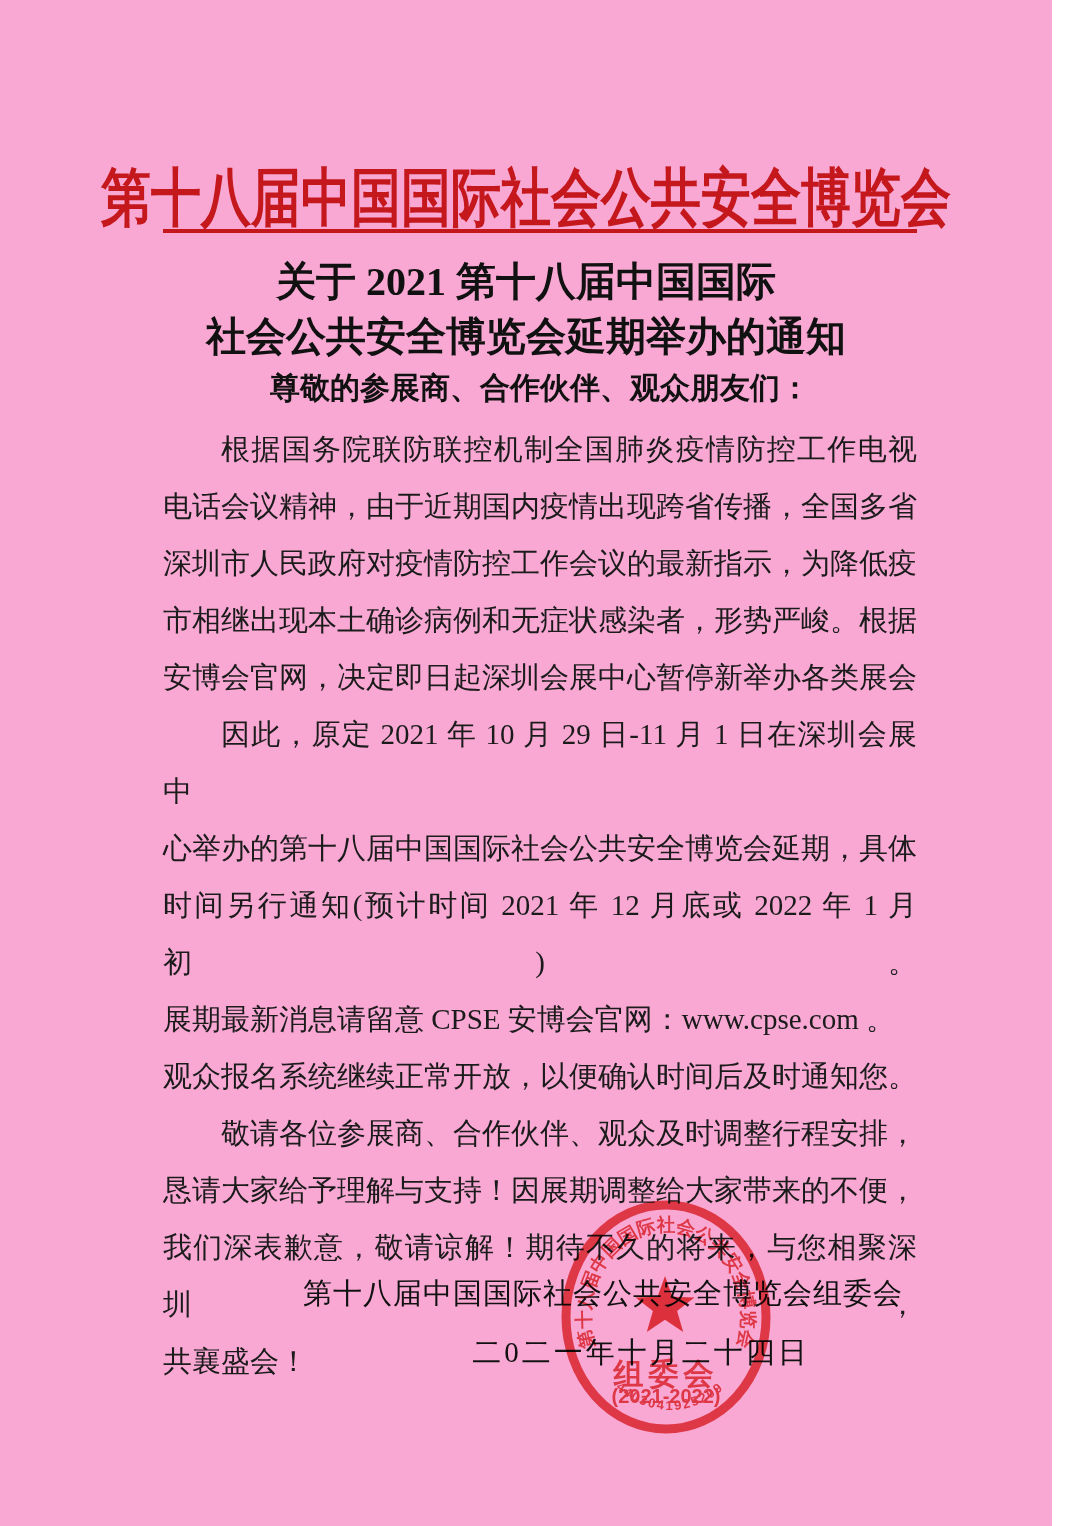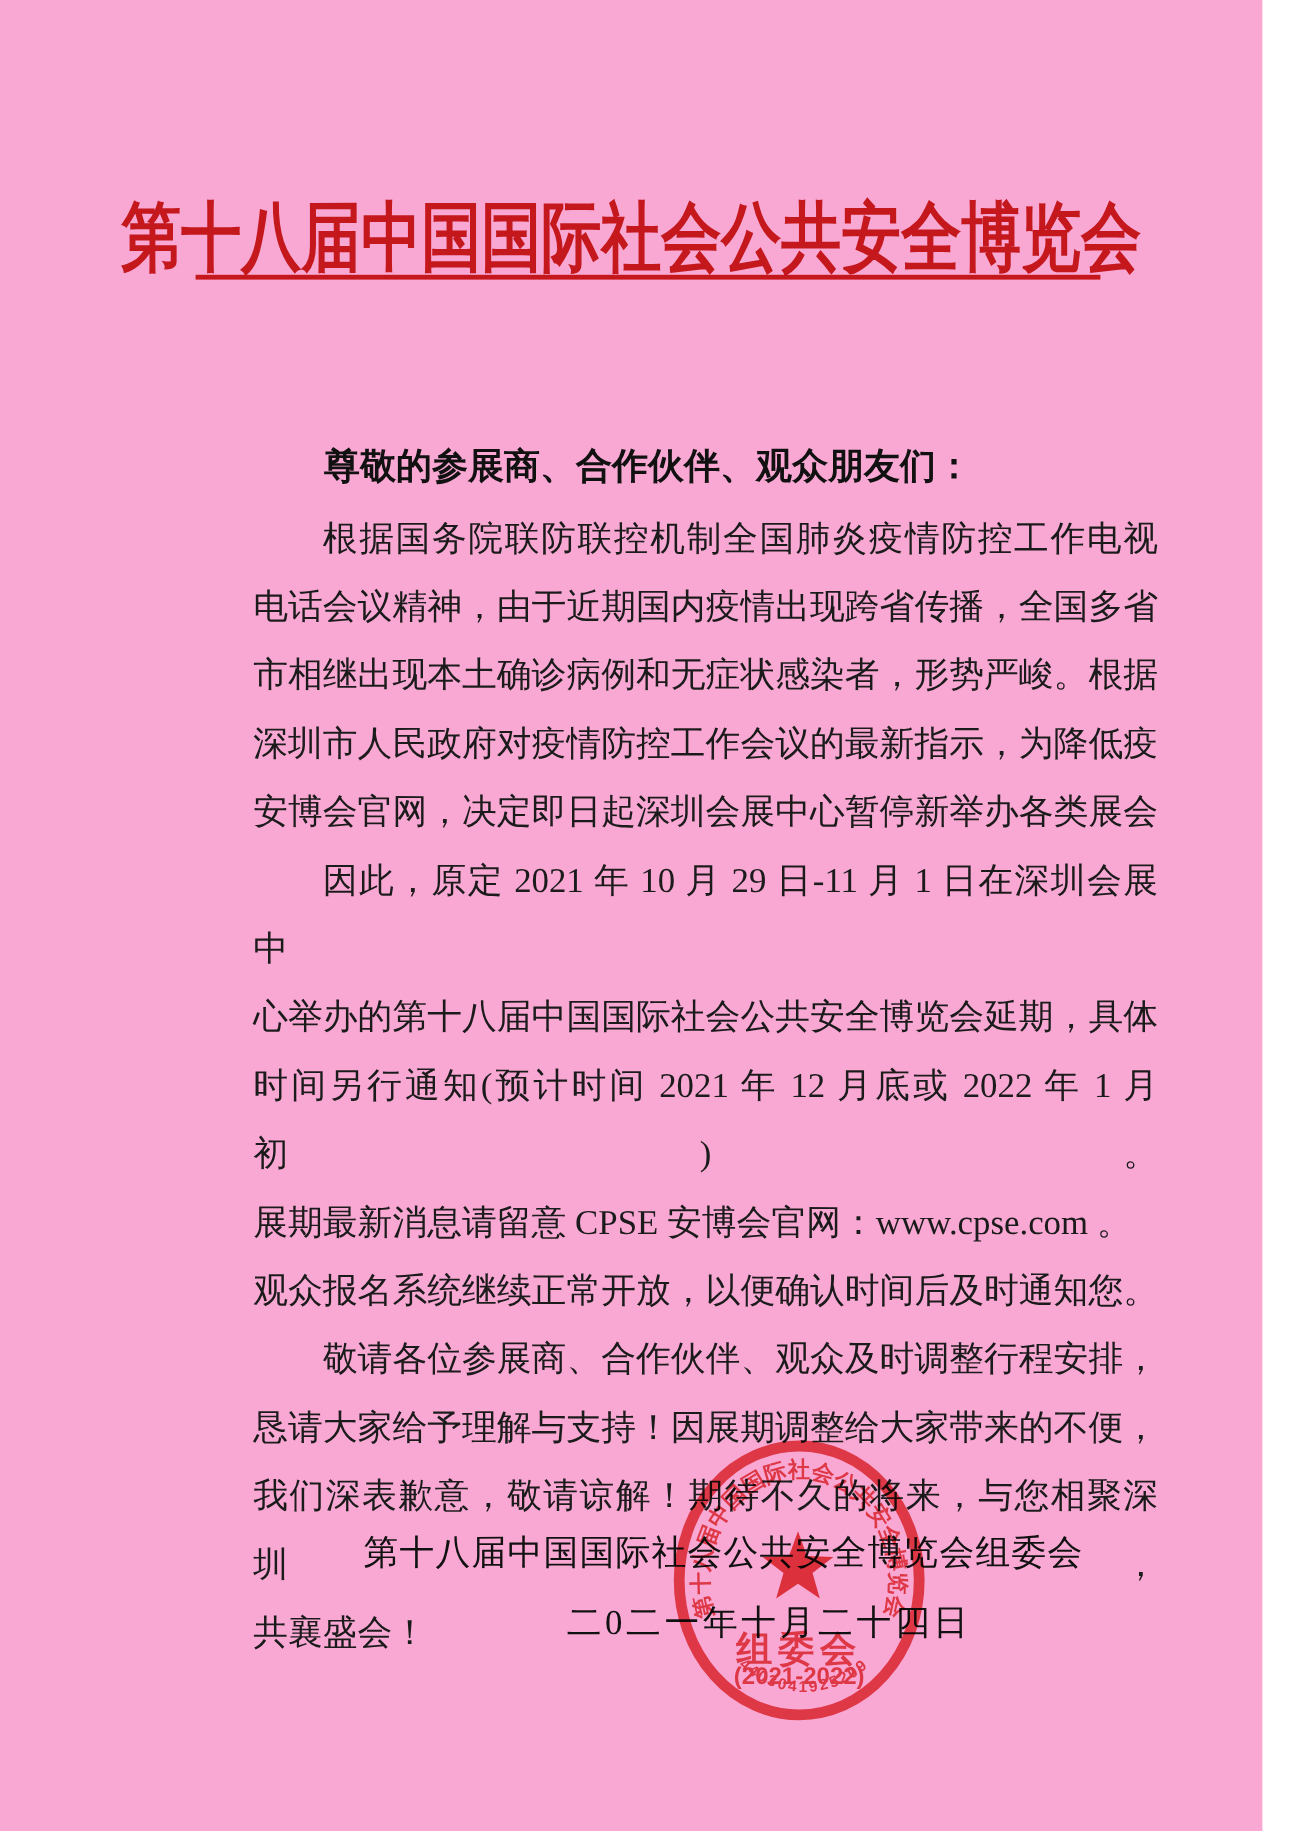--- a/index.html
+++ b/index.html
@@ -57,21 +57,21 @@
   }
   .body-block {
     position: absolute;
     top: 421px;
     left: 163px;
     width: 754px;
     font-size: 29px;
     line-height: 57px;
     color: #1b1b1b;
   }
-  .bline { width: 754px; text-align: left; margin-left: 48px; }
+  .bline { width: 754px; text-align: left; }
   .bline.j { text-align: justify; text-align-last: justify; }
   .bline.i { text-indent: 2em; }
   .signature-org {
     position: absolute;
     top: 1274px;
     left: 603px;
     transform: translateX(-50%);
     white-space: nowrap;
     font-size: 29px;
     letter-spacing: 1px;
@@ -102,28 +102,32 @@
   .seal svg { width: 100%; height: 100%; }
 </style>
 </head>
 <body>
 
 <div class="page">
 
   <div class="banner">第十八届中国国际社会公共安全博览会</div>
   <div class="banner-underline"></div>
 
+  <div class="notice-title">
+    <div>关于 2021 第十八届中国国际</div>
+    <div>社会公共安全博览会延期举办的通知</div>
+  </div>
 
   <div class="salutation">尊敬的参展商、合作伙伴、观众朋友们：</div>
 
   <div class="body-block">
     <div class="bline j i">根据国务院联防联控机制全国肺炎疫情防控工作电视</div>
     <div class="bline j">电话会议精神，由于近期国内疫情出现跨省传播，全国多省</div>
+    <div class="bline j">深圳市人民政府对疫情防控工作会议的最新指示，为降低疫</div>
     <div class="bline j">市相继出现本土确诊病例和无症状感染者，形势严峻。根据</div>
-    <div class="bline j">深圳市人民政府对疫情防控工作会议的最新指示，为降低疫</div>
     <div class="bline j">安博会官网，决定即日起深圳会展中心暂停新举办各类展会</div>
     <div class="bline j i">因此，原定 2021 年 10 月 29 日-11 月 1 日在深圳会展中</div>
     <div class="bline j">心举办的第十八届中国国际社会公共安全博览会延期，具体</div>
     <div class="bline j">时间另行通知(预计时间 2021 年 12 月底或 2022 年 1 月初)。</div>
     <div class="bline">展期最新消息请留意 CPSE 安博会官网：www.cpse.com 。</div>
     <div class="bline j">观众报名系统继续正常开放，以便确认时间后及时通知您。</div>
     <div class="bline j i">敬请各位参展商、合作伙伴、观众及时调整行程安排，</div>
     <div class="bline j">恳请大家给予理解与支持！因展期调整给大家带来的不便，</div>
     <div class="bline j">我们深表歉意，敬请谅解！期待不久的将来，与您相聚深圳，</div>
     <div class="bline">共襄盛会！</div>

